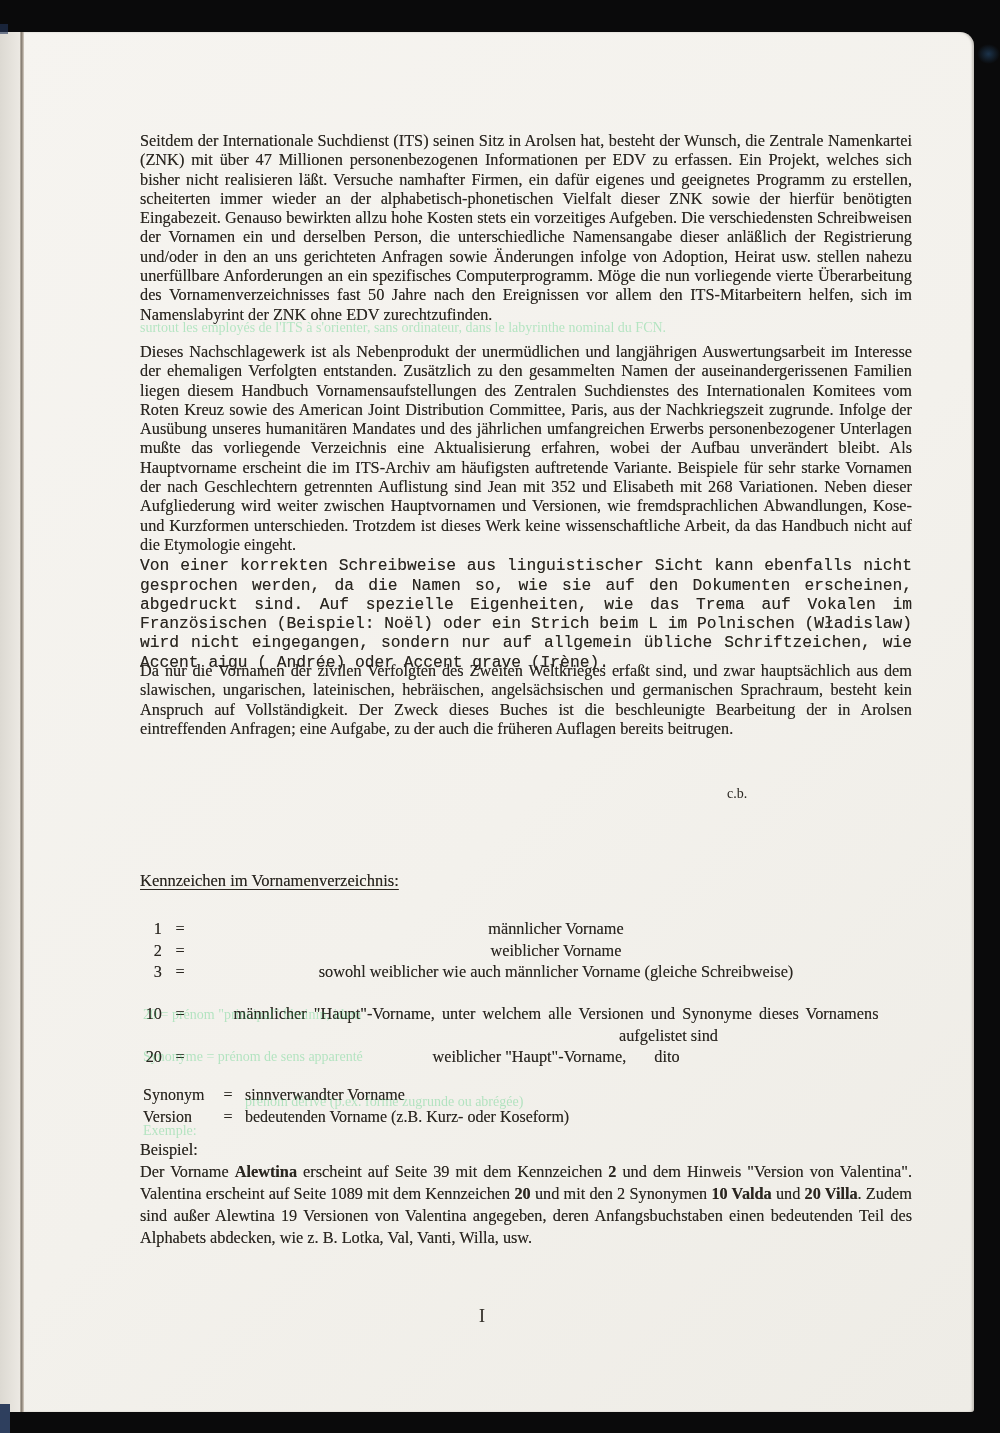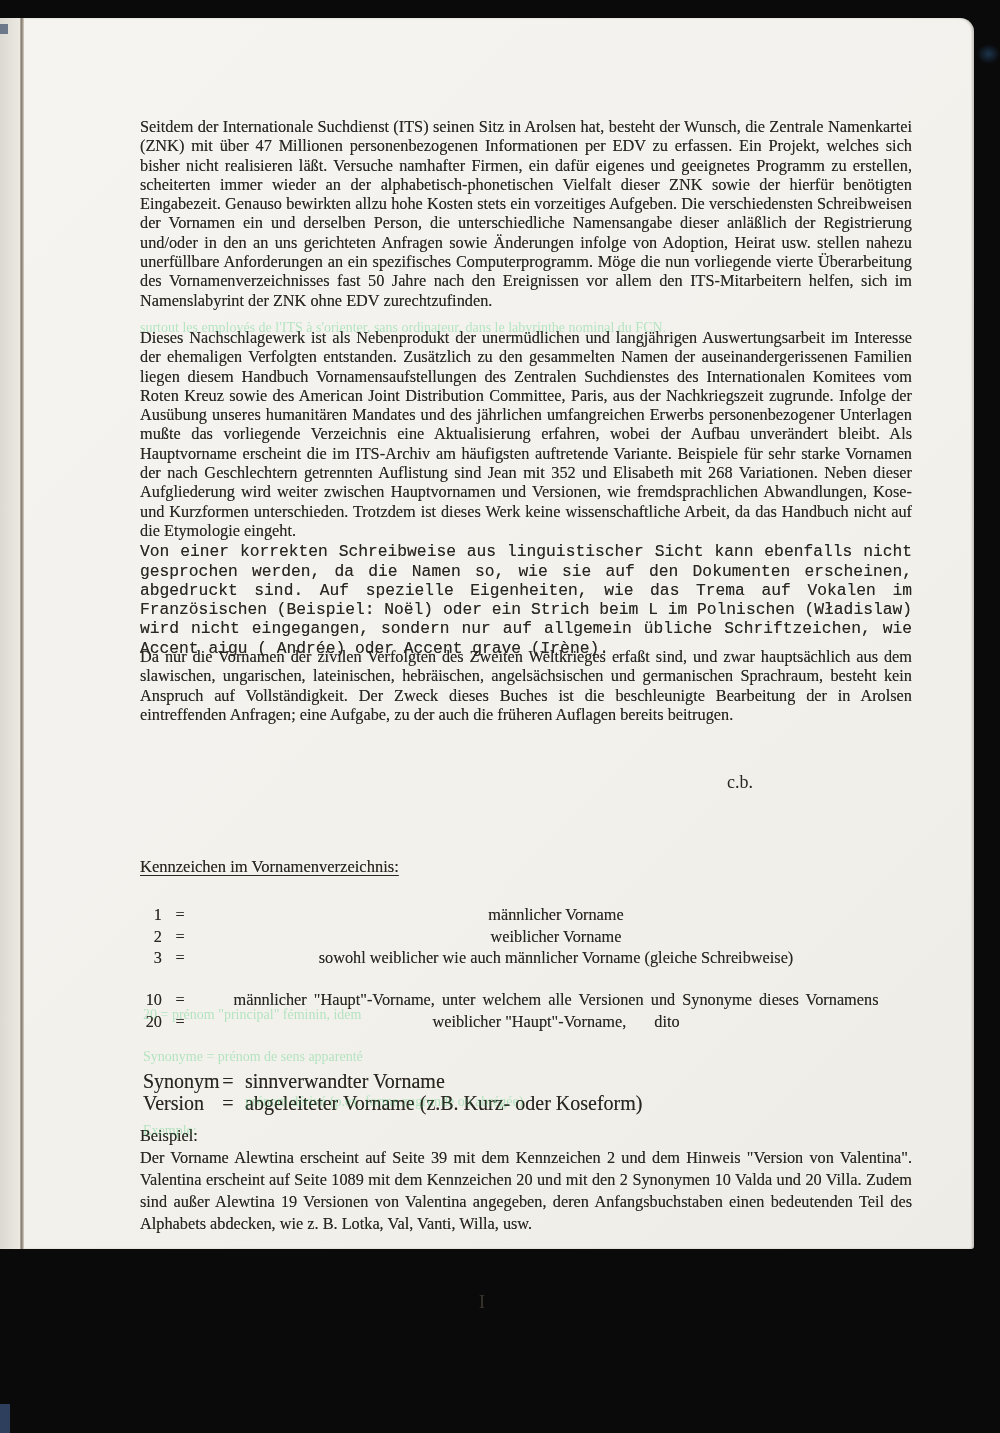--- a/index.html
+++ b/index.html
@@ -1,49 +1,49 @@
 <!DOCTYPE html>
 <html><head>
 <meta charset="utf-8">
 <style>
   html,body{margin:0;padding:0;background:#0a0a0b;}
   .scan{position:relative;width:1000px;height:1433px;background:#0a0a0b;overflow:hidden;
         font-family:"Liberation Serif","DejaVu Serif",serif;}
-  .page{position:absolute;left:0;top:18px;width:974px;height:1231px;
+  .page{position:absolute;left:0;top:32px;width:974px;height:1380px;
         background:linear-gradient(135deg,#f6f4f0 0%,#f3f1ec 55%,#eeece6 100%);
         border-top-right-radius:14px;border-bottom-right-radius:3px;
         box-shadow:inset -2px 0 2px rgba(120,115,105,.35);}
   .page-edge{position:absolute;left:0;top:0;width:20px;height:100%;
         background:linear-gradient(to right,#dcd9d2,#ece9e3);}
   .fold{position:absolute;left:20px;top:0;width:4px;height:100%;
         background:linear-gradient(to right,#c7bfb4,#857d72,#a99f93,#d8d2c8);}
   .content{position:absolute;left:140px;top:0;width:772px;height:100%;}
   .sec{position:absolute;left:0;width:772px;}
   .para{font-size:16.3px;line-height:19.3px;color:#2a2620;text-align:justify;
         text-shadow:0 0 .5px rgba(42,38,32,.55);}
   .para + .para{margin-top:2px;font-family:Liberation Mono, monospace;}
-  .cb{font-size:18px;color:#2a2620;padding-left:587px;}
+  .cb{font-size:14px;color:#2a2620;padding-left:587px;}
   .heading{font-size:16.5px;color:#2a2620;text-decoration:underline;
         text-underline-offset:3px;text-shadow:0 0 .5px rgba(42,38,32,.55);}
   .krow{display:grid;grid-template-columns:22px 36px 1fr;line-height:21.5px;
         font-size:16.3px;color:#2a2620;text-shadow:0 0 .4px rgba(42,38,32,.5);}
   .knum{text-align:right;}
   .keq{text-align:center;}
   .ktext{padding-left:2px;text-align:center;}
   .nowrap{white-space:nowrap;word-spacing:3px;}
   .cont-indent{padding-left:227px;}
   .dito{padding-left:28px;}
   .trow{display:grid;grid-template-columns:72px 26px 1fr;line-height:22px;
-        font-size:20px;color:#2a2620;padding-left:3px;text-shadow:0 0 .4px rgba(42,38,32,.5);}
+        font-size:16px;color:#2a2620;padding-left:3px;text-shadow:0 0 .4px rgba(42,38,32,.5);}
   .teq{text-align:center;}
   .ttext{padding-left:4px;}
   .beispiel-label{font-size:16.3px;line-height:22px;color:#2a2620;text-shadow:0 0 .5px rgba(42,38,32,.55);}
   .beispiel-p{font-size:16.3px;line-height:22px;color:#2a2620;text-align:justify;
         text-shadow:0 0 .5px rgba(42,38,32,.55);}
-  .beispiel-p .b{font-weight:normal;}
+  .beispiel-p .b{font-weight:bold;}
   .pagenum{font-size:18px;color:#3a362f;padding-left:339px;text-shadow:0 0 .5px rgba(42,38,32,.5);}
   .ghost{position:absolute;font-size:14px;line-height:20px;color:#22c55e;opacity:.30;
         filter:blur(.4px);white-space:nowrap;}
   .smudge-r{position:absolute;left:977px;top:44px;width:23px;height:20px;
         background:radial-gradient(ellipse at center,#2a5580 0%,rgba(20,40,70,0) 70%);opacity:.55;}
   .smudge-bl{position:absolute;left:0;top:1404px;width:10px;height:29px;background:#2e3f5e;}
   .smudge-tl{position:absolute;left:0;top:24px;width:8px;height:10px;background:#23365a;opacity:.6;}
 </style>
 </head>
 <body>
@@ -94,36 +94,41 @@
         </div>
       </section>
 
       <section class="sec" style="top:971px">
         <div class="krow">
           <span class="knum">10</span>
           <span class="keq">=</span>
           <span class="ktext nowrap">männlicher "Haupt"-Vorname, unter welchem alle Versionen und Synonyme dieses Vornamens</span>
         </div>
         <div class="krow">
+          <span class="knum"></span>
+          <span class="keq"></span>
+          <span class="ktext cont-indent">aufgelistet sind</span>
+        </div>
+        <div class="krow">
           <span class="knum">20</span>
           <span class="keq">=</span>
           <span class="ktext"><span>weiblicher "Haupt"-Vorname,</span><span class="dito">dito</span></span>
         </div>
       </section>
 
       <section class="sec" style="top:1052px">
         <div class="trow">
           <span>Synonym</span>
           <span class="teq">=</span>
           <span class="ttext">sinnverwandter Vorname</span>
         </div>
         <div class="trow">
           <span>Version</span>
           <span class="teq">=</span>
-          <span class="ttext">abgeleiteter Vorname (z.B. Kurz- oder Koseform)</span>
+          <span class="ttext">bedeutenden Vorname (z.B. Kurz- oder Koseform)</span>
         </div>
       </section>
 
       <section class="sec" style="top:1107px">
         <div class="beispiel-label">Beispiel:</div>
         <div class="beispiel-p"><span>Der Vorname </span><span class="b">Alewtina</span><span> erscheint auf Seite 39 mit dem Kennzeichen </span><span class="b">2</span><span> und dem Hinweis "Version von Valentina". Valentina erscheint auf Seite 1089 mit dem Kennzeichen </span><span class="b">20</span><span> und mit den 2 Synonymen </span><span class="b">10 Valda</span><span> und </span><span class="b">20 Villa</span><span>. Zudem sind außer Alewtina 19 Versionen von Valentina angegeben, deren Anfangsbuchstaben einen bedeutenden Teil des Alphabets abdecken, wie z. B. Lotka, Val, Vanti, Willa, usw.</span></div>
       </section>
 
       <section class="sec" style="top:1274px">
         <div class="pagenum">I</div>

